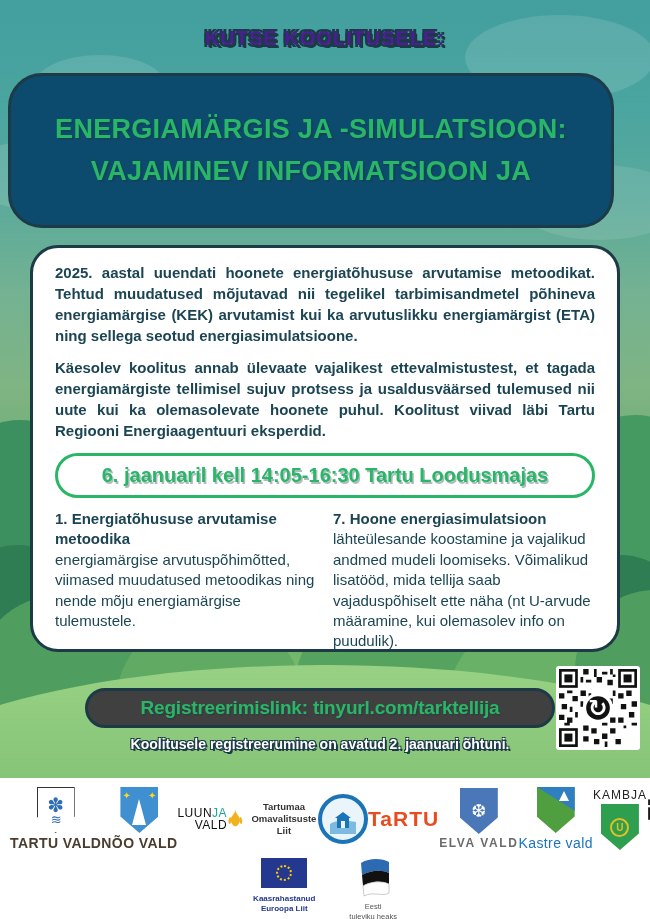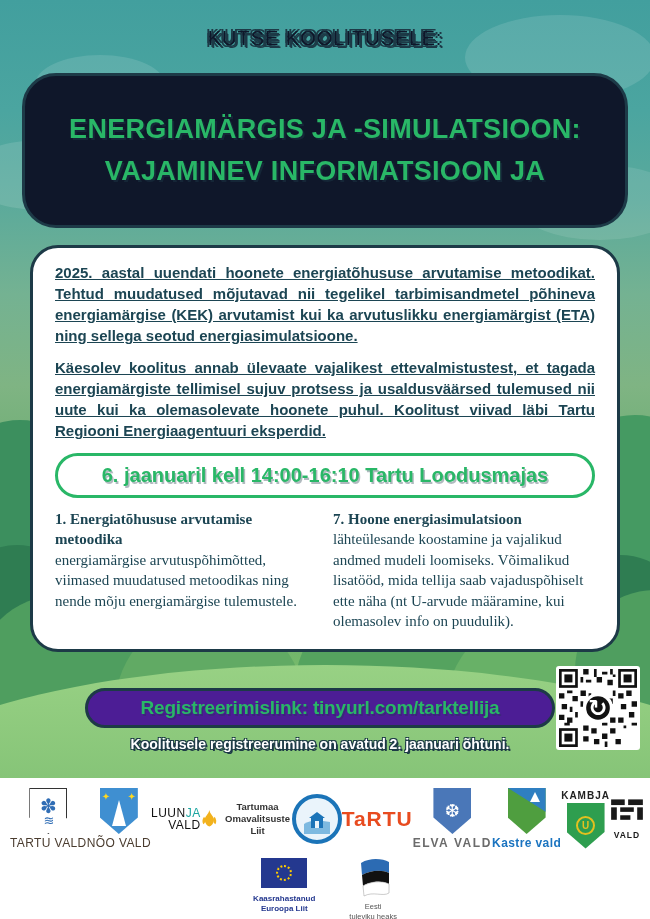--- a/index.html
+++ b/index.html
@@ -24,57 +24,57 @@
   .b2 { width:190px;height:190px;left:115px;top:612px;background:#61aa64; }
   .b3 { width:180px;height:180px;left:295px;top:598px;background:#55a35f; }
   .b4 { width:200px;height:200px;left:445px;top:612px;background:#68b167; }
   .b5 { width:160px;height:160px;left:575px;top:590px;background:#4f9e5f; }
   .hill { position:absolute; width:900px; height:260px; left:-125px; top:665px; border-radius:50%;
     background:linear-gradient(180deg,#98d184,#6fb468); }
   .footer-band { position:absolute; left:0; right:0; top:778px; height:141px; background:#ffffff; }
 
   
   .kicker { position:absolute; z-index:2; top:27px; left:0; right:0; text-align:center;
-    color:#0f172a; font-size:20px; font-weight:400; letter-spacing:1px;
+    color:#4c1d95; font-size:20px; font-weight:700; letter-spacing:1px;
     text-shadow:-2px -2px 0 #1d3a47, 2px -2px 0 #1d3a47, -2px 2px 0 #1d3a47, 2px 2px 0 #1d3a47, 3px 3px 0 #1d3a47; }
 
   
-  .title-card { position:absolute; z-index:2; left:22px; top:73px; width:606px; height:155px;
-    background:#0f172a; border:3px solid #1d3a47; border-radius:34px;
+  .title-card { position:absolute; z-index:2; left:8px; top:73px; width:606px; height:155px;
+    background:#0c4a6e; border:3px solid #1d3a47; border-radius:34px;
     display:flex; flex-direction:column; justify-content:center; align-items:center; gap:6px; }
   .title-line { color:#29b767; font-size:27px; font-weight:800; letter-spacing:.3px; text-align:center;
     text-shadow:2px 2px 0 rgba(29,58,71,.45); line-height:1.3; }
 
   
   .content-card { position:absolute; z-index:2; left:30px; top:245px; width:590px; height:407px;
     background:#fff; border:3px solid #1d3a47; border-radius:28px; padding:14px 22px 10px; overflow:hidden; }
-  .para { color:#1c4553; font-size:15px; font-weight:600; line-height:1.4; text-align:justify; margin-bottom:11px;text-decoration:underline; }
+  .para { color:#1c4553; font-size:15px; font-weight:600; line-height:1.4; text-align:justify; margin-bottom:11px; }
   .session-pill { border:3px solid #29b767; border-radius:40px; padding:5px 10px; margin:12px 0 11px;
     display:flex; flex-direction:column; align-items:center; }
   .session-line { color:#29b767; font-size:20px; font-weight:800; line-height:1.45; white-space:nowrap;
     text-shadow:1.5px 1.5px 0 rgba(29,58,71,.35); }
   .topics { display:flex; gap:16px; }
-  .topic { width:265px;font-family:Liberation Serif, serif; }
+  .topic { width:265px; }
   .topic-heading { color:#1c4553; font-size:15px; font-weight:800; line-height:1.36; }
   .topic-body { color:#1c4553; font-size:15px; font-weight:500; line-height:1.36; }
 
   
   .reg-wrap { position:absolute; z-index:2; left:85px; top:688px; width:470px; text-align:center; }
-  .reg-pill { background:#4c1d95; border:3px solid #1d3a47; border-radius:26px; padding:6px 10px; cursor:pointer; }
+  .reg-pill { background:#404040; border:3px solid #1d3a47; border-radius:26px; padding:6px 10px; cursor:pointer; }
   .reg-link { color:#29b767; font-size:19px; font-weight:800; letter-spacing:-.2px; white-space:nowrap;
     text-shadow:1.5px 1.5px 0 rgba(29,58,71,.35); }
   .deadline { margin-top:8px; color:#fff; font-size:14px; font-weight:700;
     text-shadow:-1px -1px 0 #1d3a47, 1px -1px 0 #1d3a47, -1px 1px 0 #1d3a47, 1px 1px 0 #1d3a47, 2px 2px 0 #1d3a47; }
   .qr { position:absolute; z-index:2; left:556px; top:666px; width:84px; height:84px; background:#fff; padding:3px; border-radius:3px; }
 
   
   .logo-row { position:absolute; z-index:2; left:10px; right:10px; top:786px; height:66px;
     display:flex; justify-content:space-between; align-items:center; }
   .logo { display:flex; flex-direction:column; align-items:center; justify-content:center; gap:2px; }
-  .logo-label { font-size:12px; font-weight:400; color:#4a3c2f; letter-spacing:.4px; white-space:nowrap; }
+  .logo-label { font-size:14px; font-weight:700; color:#4a3c2f; letter-spacing:.4px; white-space:nowrap; }
   .shield { width:38px; height:46px; clip-path:polygon(0 0,100% 0,100% 64%,50% 100%,0 64%);
     display:flex; flex-direction:column; align-items:center; justify-content:center; }
   .shield.white { background:#fff; outline:1.5px solid #333; outline-offset:-1.5px; }
   .flower { color:#2f6db5; font-size:20px; line-height:1; }
   .waves { color:#2f6db5; font-size:13px; line-height:.8; letter-spacing:-1px; }
   .noo { background:#3f8fd1; position:relative; }
   .spire { width:0; height:0; border-left:7px solid transparent; border-right:7px solid transparent; border-bottom:26px solid #fff; margin-top:4px; }
   .star { position:absolute; color:#ffd81e; font-size:10px; top:3px; }
   .star.l { left:2px; } .star.r { right:2px; }
   .luunja-mark { font-size:12px; font-weight:400; color:#111; line-height:1; text-align:right; letter-spacing:.5px; }
@@ -83,22 +83,22 @@
   .tol-text { font-size:9.5px; font-weight:700; color:#333; line-height:1.25; text-align:center; }
   .trea-ring { width:50px; height:50px; border:4px solid #1b74b8; border-radius:50%; background:#eaf4fb;
     display:flex; align-items:center; justify-content:center; overflow:hidden; }
   .tartu-word { font-size:21px; font-weight:900; color:#e84b1f; letter-spacing:1px; }
   .elva { background:#4a77b8; }
   .snow { color:#fff; font-size:18px; line-height:1; }
   .elva-label { color:#6b6b6b; font-weight:700; letter-spacing:1.6px; font-size:12px; }
   .kastre { background:#4f9e3f; position:relative; overflow:hidden; }
   .kastre .sea { position:absolute; right:0; top:0; width:0; height:0; border-top:24px solid #2f7fc1; border-left:38px solid transparent; }
   .sail { position:absolute; right:6px; top:4px; width:0; height:0; border-left:5px solid transparent; border-right:5px solid transparent; border-bottom:10px solid #fff; }
-  .kastre-label { color:#1b74c0; font-size:12px; font-weight:700; }
-  .kambja-label { font-size:10px; font-weight:700; color:#222; letter-spacing:1px; }
+  .kastre-label { color:#1b74c0; font-size:14px; font-weight:400; }
+  .kambja-label { font-size:12px; font-weight:400; color:#222; letter-spacing:1px; }
   .kambja { background:#2e9e4f; }
   .fork-ring { width:19px; height:19px; border:2px solid #e3c01f; border-radius:50%;
     display:flex; align-items:center; justify-content:center; color:#e3c01f; font-size:10px; font-weight:900; }
   .peipsi-label { font-size:8.5px; font-weight:900; color:#1a1a1a; letter-spacing:1px; }
 
   
   .funding-row { position:absolute; z-index:2; left:0; right:0; top:858px;
     display:flex; justify-content:center; align-items:flex-start; gap:34px; }
   .eu-flag { width:46px; height:30px; background:#24388f; display:flex; align-items:center; justify-content:center; }
   .eu-stars { width:16px; height:16px; border:2px dotted #ffcc00; border-radius:50%; }
@@ -133,21 +133,21 @@
   <div class="title-card">
     <div class="title-line">ENERGIAMÄRGIS JA -SIMULATSIOON:</div>
     <div class="title-line">VAJAMINEV INFORMATSIOON JA</div>
   </div>
 
   <div class="content-card">
     <p class="para">2025. aastal uuendati hoonete energiatõhususe arvutamise metoodikat. Tehtud muudatused mõjutavad nii tegelikel tarbimisandmetel põhineva energiamärgise (KEK) arvutamist kui ka arvutuslikku energiamärgist (ETA) ning sellega seotud energiasimulatsioone.</p>
     <p class="para">Käesolev koolitus annab ülevaate vajalikest ettevalmistustest, et tagada energiamärgiste tellimisel sujuv protsess ja usaldusväärsed tulemused nii uute kui ka olemasolevate hoonete puhul. Koolitust viivad läbi Tartu Regiooni Energiaagentuuri eksperdid.</p>
 
     <div class="session-pill">
-      <div class="session-line">6. jaanuaril kell 14:00-16:10 Tartu Loodusmajas</div>
+      <div class="session-line">6. jaanuaril kell 14:05-16:30 Tartu Loodusmajas</div>
     </div>
 
     <div class="topics">
       <div class="topic">
         <div class="topic-heading">1. Energiatõhususe arvutamise metoodika</div>
         <div class="topic-body">energiamärgise arvutuspõhimõtted, viimased muudatused metoodikas ning nende mõju energiamärgise tulemustele.</div>
       </div>
       <div class="topic">
         <div class="topic-heading">7. Hoone energiasimulatsioon</div>
         <div class="topic-body">lähteülesande koostamine ja vajalikud andmed mudeli loomiseks. Võimalikud lisatööd, mida tellija saab vajaduspõhiselt ette näha (nt U-arvude määramine, kui olemasolev info on puudulik).</div>

